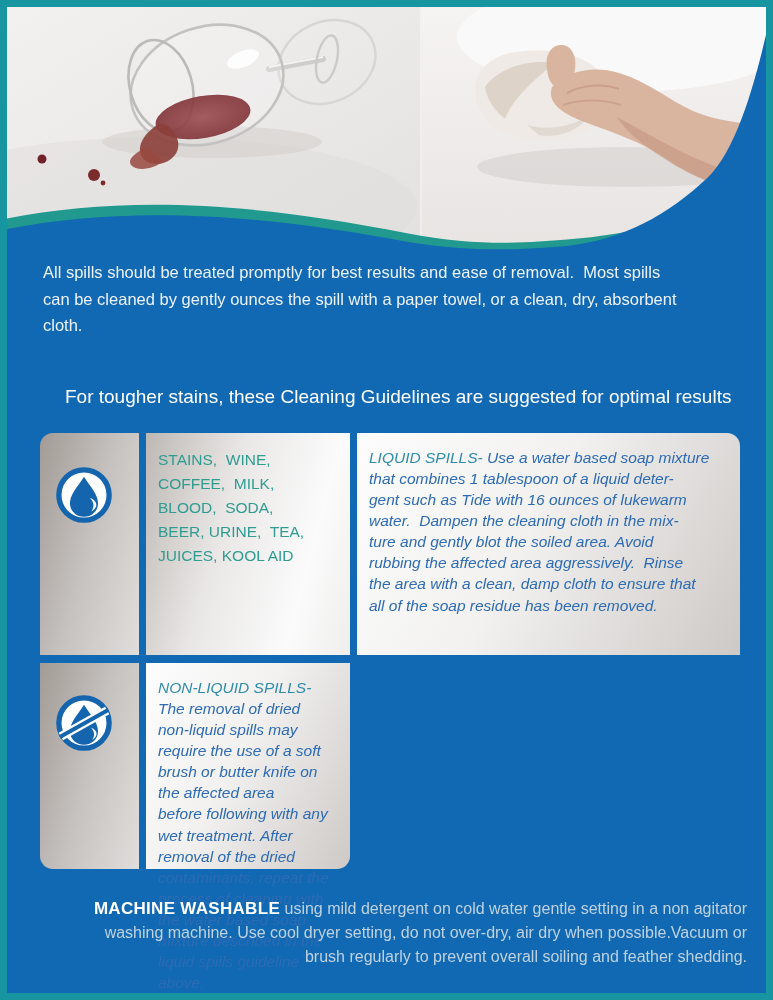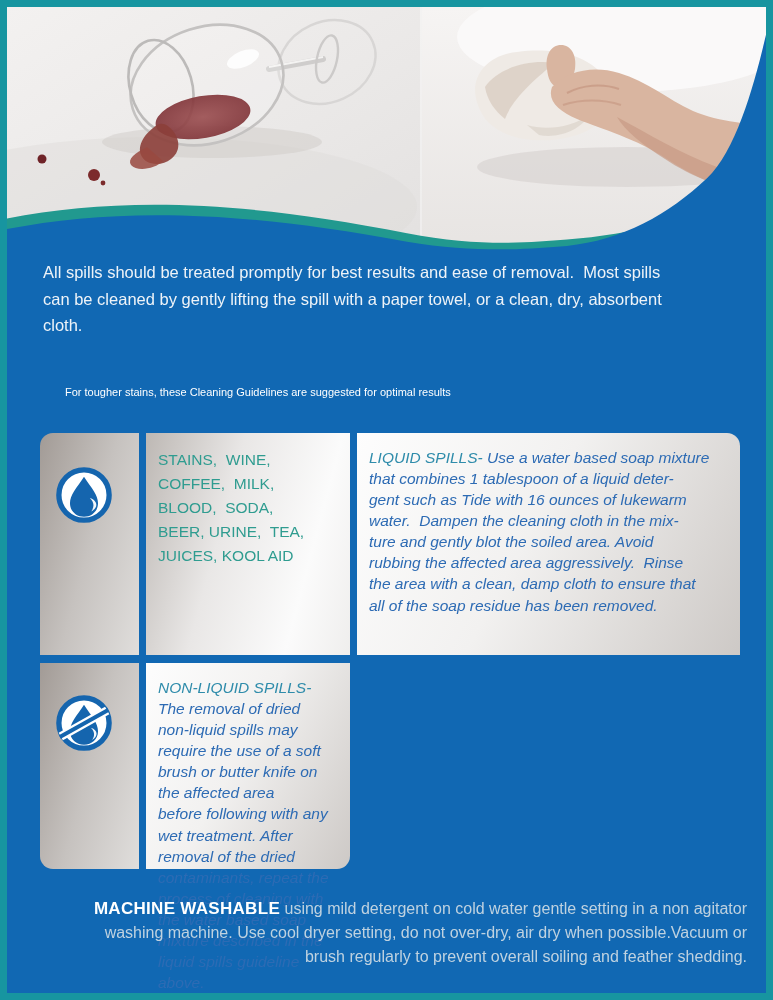--- a/index.html
+++ b/index.html
@@ -17,21 +17,21 @@
   .photo{position:absolute;left:0;top:0;width:759px;height:246px;background:#eceae9;}
   .photo svg{display:block;width:100%;height:100%;}
   .wave{position:absolute;left:0;top:13px;width:759px;height:233px;pointer-events:none;}
   
   .intro{
     position:absolute;left:36px;top:252px;width:706px;
     color:#eef3f8;font-size:16.5px;line-height:1.62;white-space:pre-wrap;
   }
   .subtitle{
     position:absolute;left:58px;top:379px;width:680px;
-    color:#ffffff;font-size:11px;white-space:pre-wrap;
+    color:#ffffff;font-size:19px;white-space:pre-wrap;
   }
   
   .gtable{
     position:absolute;left:33px;top:426px;width:700px;
     display:grid;grid-template-columns:99px 204px 1fr;
     grid-template-rows:222px 206px;column-gap:7px;row-gap:8px;
   }
   .cell{position:relative;}
   .cell.icon-cell{background:linear-gradient(105deg,#a29b96 0%,#c6c2bf 50%,#e0dedc 100%);}
   .cell.stain-cell{background:linear-gradient(105deg,#bdb8b4 0%,#e9e7e6 38%,#fbfbfb 75%,#efeeed 100%);
@@ -132,21 +132,21 @@
         </g>
       </svg>
 
       <svg class="wave" viewBox="0 0 759 233" preserveAspectRatio="none">
         <path d="M0,188 C110,168 230,170 400,202 C470,215 520,211 560,208 C625,203 690,188 759,166 L759,233 L0,233 Z" fill="#21998f"></path>
         <path d="M0,198 C110,178 230,180 400,210 C470,221 520,217 560,214 C615,209 662,184 700,150 C730,123 748,58 759,14 L759,233 L0,233 Z" fill="#1168b3"></path>
       </svg>
     </div>
 
     <div class="intro">All spills should be treated promptly for best results and ease of removal.  Most spills
-can be cleaned by gently lifting the spill with a paper towel, or a clean, dry, absorbent
+can be cleaned by gently ounces the spill with a paper towel, or a clean, dry, absorbent
 cloth.</div>
 
     <div class="subtitle">For tougher stains, these Cleaning Guidelines are suggested for optimal results</div>
 
     <div class="gtable">
 
       <div class="cell icon-cell tl">
         <svg class="dropicon" width="58" height="58" viewBox="0 0 60 60">
           <circle cx="30" cy="30" r="26" fill="#ffffff" stroke="#1565ae" stroke-width="5.5"></circle>
           <path d="M30,11 C38,23 44.5,30 44.5,38.5 C44.5,46.8 38,52.5 30,52.5 C22,52.5 15.5,46.8 15.5,38.5 C15.5,30 22,23 30,11 Z" fill="#1565ae"></path>

